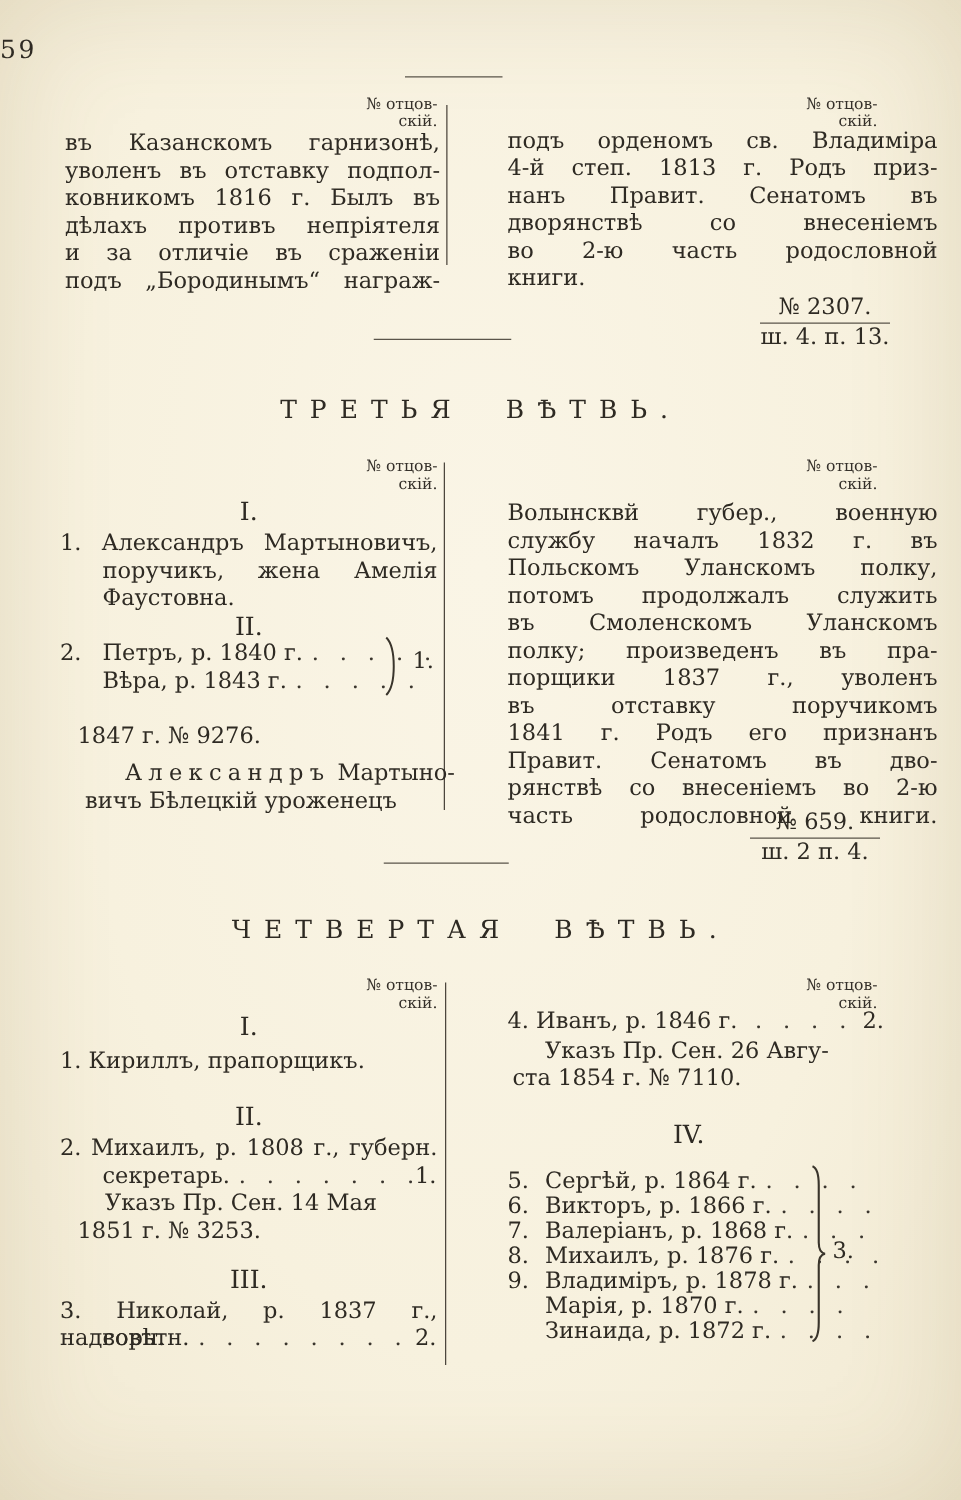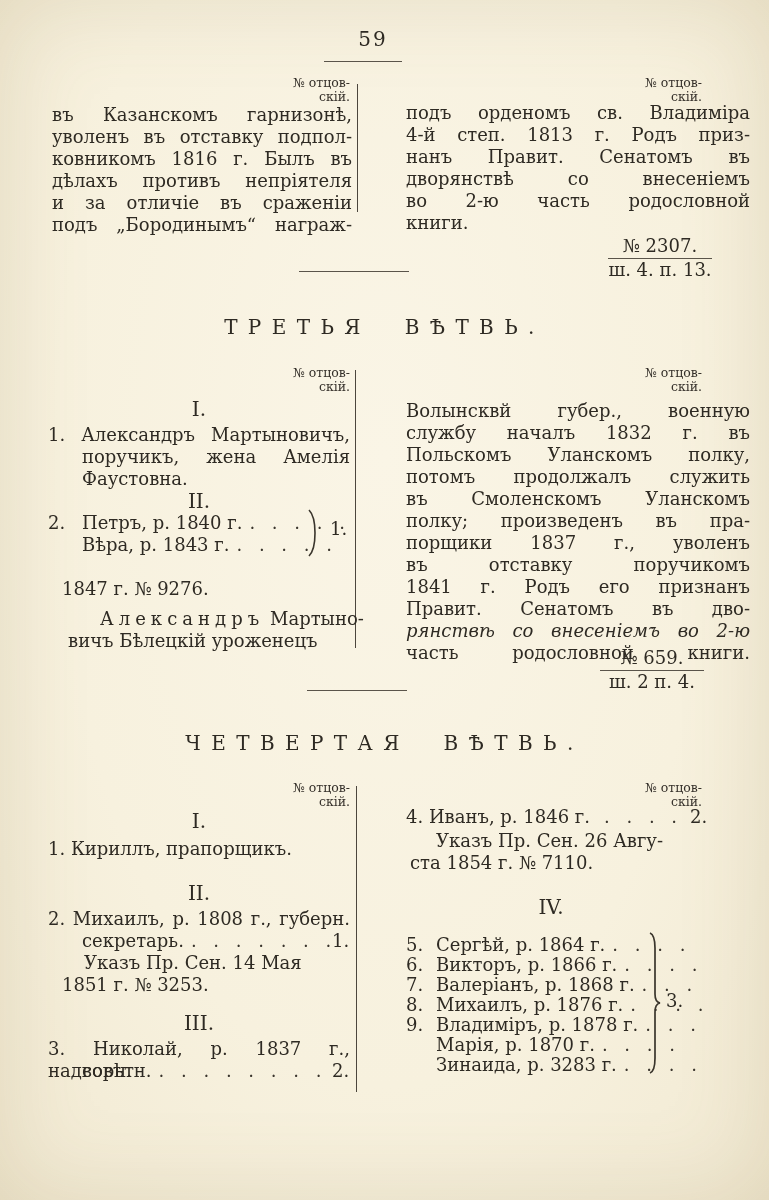--- a/index.html
+++ b/index.html
@@ -5,21 +5,21 @@
   html,body{margin:0;padding:0;background:#e8e0cc;}
   .page{
     position:relative;width:769px;height:1200px;overflow:hidden;
     background:radial-gradient(ellipse at 50% 38%, #faf5e6 0%, #f7f1de 60%, #f1e9d2 100%);
     box-shadow:inset 0 0 90px rgba(150,125,80,0.18);
     color:#2e2a23;
     font-family:"DejaVu Serif", serif;
     font-size:18px;line-height:22px;
   }
   .abs{position:absolute;}
-  .pgnum{position:absolute;left:0;top:28px;width:746px;text-align:center;
+  .pgnum{position:absolute;left:0;top:28px;width:746px;
          font-size:20px;letter-spacing:2px;}
   .hr{position:absolute;height:1px;background:#5a544a;}
   .vline{position:absolute;width:1px;background:#4c463d;}
   .chead{position:absolute;font-size:12.5px;line-height:14px;text-align:right;color:#35302a;}
   .jl{text-align:justify;text-align-last:justify;}
   .ln{position:absolute;}
   .heading{position:absolute;left:0;width:769px;text-align:center;
            font-size:20px;letter-spacing:0.52em;word-spacing:0.85em;white-space:nowrap;}
   .glabel{position:absolute;text-align:center;font-size:20px;}
   .rowline{position:absolute;white-space:nowrap;}
@@ -113,21 +113,21 @@
   <div class="ln jl" style="left:406px;top:400px;width:344px;">Волынсквй губер., военную</div>
   <div class="ln jl" style="left:406px;top:422px;width:344px;">службу началъ 1832 г. въ</div>
   <div class="ln jl" style="left:406px;top:466px;width:344px;">потомъ продолжалъ служить</div>
   <div class="ln jl" style="left:406px;top:444px;width:344px;">Польскомъ Уланскомъ полку,</div>
   <div class="ln jl" style="left:406px;top:488px;width:344px;">въ Смоленскомъ Уланскомъ</div>
   <div class="ln jl" style="left:406px;top:510px;width:344px;">полку; произведенъ въ пра-</div>
   <div class="ln jl" style="left:406px;top:532px;width:344px;">порщики 1837 г., уволенъ</div>
   <div class="ln jl" style="left:406px;top:554px;width:344px;">въ отставку поручикомъ</div>
   <div class="ln jl" style="left:406px;top:576px;width:344px;">1841 г. Родъ его признанъ</div>
   <div class="ln jl" style="left:406px;top:598px;width:344px;">Правит. Сенатомъ въ дво-</div>
-  <div class="ln jl" style="left:406px;top:620px;width:344px;font-style:italic;">рянствѣ со внесеніемъ во 2-ю</div>
+  <div class="ln jl" style="left:406px;top:620px;width:344px;">рянствѣ со внесеніемъ во 2-ю</div>
   <div class="ln jl" style="left:406px;top:642px;width:344px;">часть родословной книги.</div>
 
   <div class="refblk" style="left:600px;top:648px;">
     <div>№ 659.</div>
     <div class="refrule"></div>
     <div>ш. 2 п. 4.</div>
   </div>
 
   <div class="hr" style="left:307px;top:690px;width:100px;"></div>
 
@@ -183,21 +183,21 @@
   <div class="rowline" style="left:406px;top:994px;">
     <span class="rno4">8.</span><span>Михаилъ, р. 1876 г.</span><span class="dots">. . . .</span>
   </div>
   <div class="rowline" style="left:406px;top:1014px;">
     <span class="rno4">9.</span><span>Владиміръ, р. 1878 г.</span><span class="dots">. . .</span>
   </div>
   <div class="rowline" style="left:406px;top:1034px;">
     <span class="rno4"></span><span>Марія, р. 1870 г.</span><span class="dots">. . . .</span>
   </div>
   <div class="rowline" style="left:406px;top:1054px;">
-    <span class="rno4"></span><span>Зинаида, р. 3283 г.</span><span class="dots">. . . .</span>
+    <span class="rno4"></span><span>Зинаида, р. 1872 г.</span><span class="dots">. . . .</span>
   </div>
 
   <div class="abs" style="left:648px;top:932px;">
     <svg width="14" height="142" viewBox="0 0 14 142">
         <path d="M2,1 Q7,3 7,16 L7,62 Q7,70 12,71 Q7,72 7,80 L7,126 Q7,139 2,141" fill="none" stroke="#3a352c" stroke-width="1.7"></path>
       </svg>
   </div>
   <div class="refval" style="left:666px;top:990px;">3.</div>
 
 </div>

